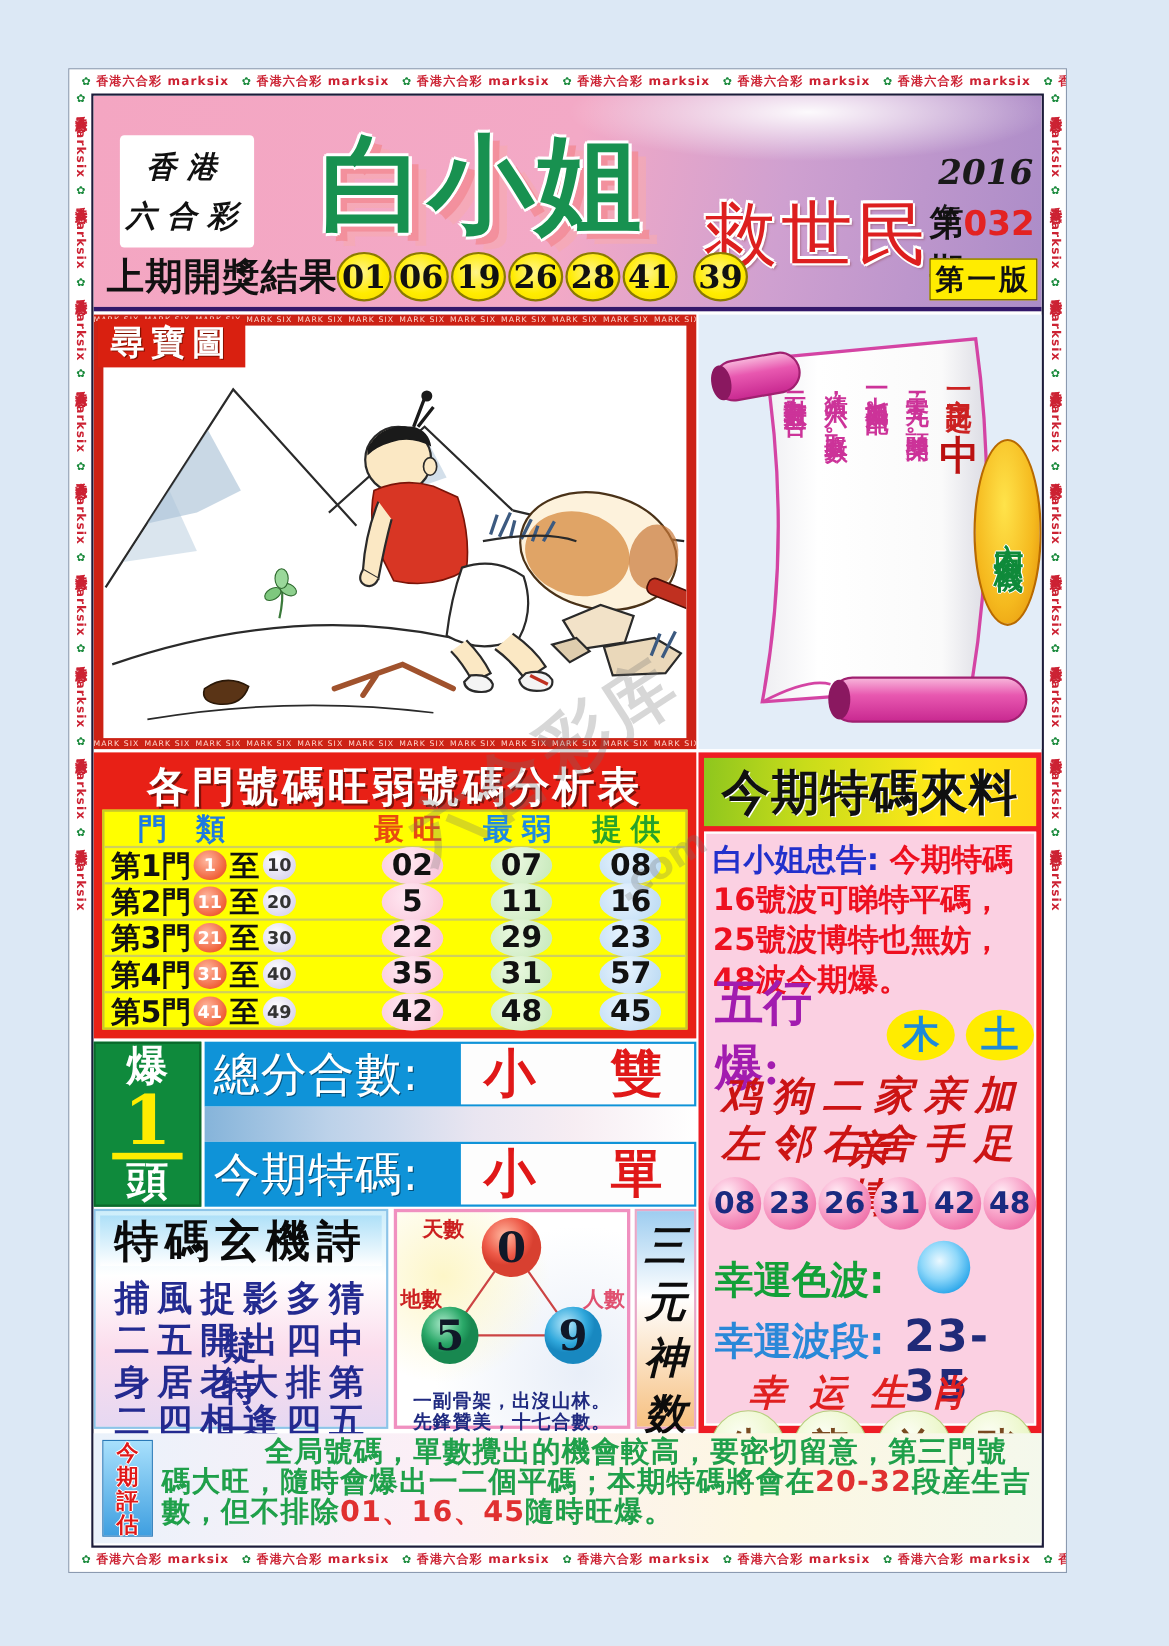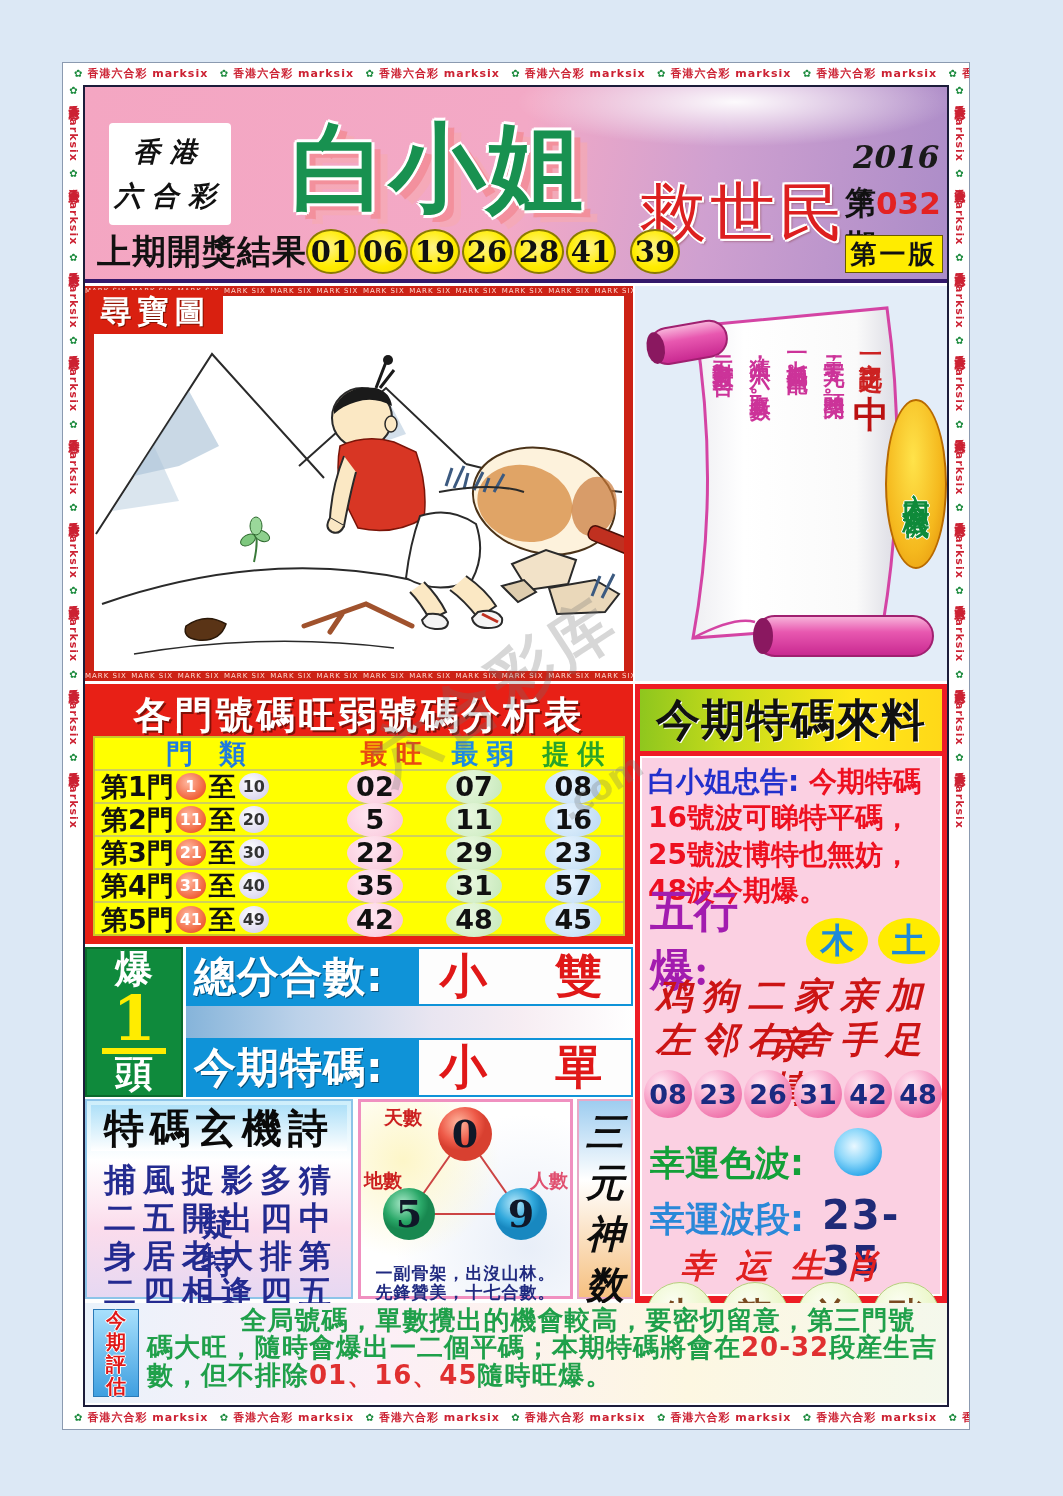--- a/index.html
+++ b/index.html
@@ -70,21 +70,21 @@
 
   
   .table-zone { left:0; top:597px; width:548px; height:260px; background:#e82016; }
   .table-title { position:absolute; left:0; top:6px; width:100%; text-align:center; color:#fff; font-size:38px; font-weight:bold; letter-spacing:3px;
     text-shadow:2px 2px 0 #801008; }
   .ytable { position:absolute; left:8px; top:52px; width:532px; height:200px; background:#ffff00; border:2px solid #c8c82a; }
   .t-row { display:flex; height:33px; align-items:center; border-bottom:2px solid #cfcf5e; }
   .t-row.head { height:33px; }
   .c-door { width:232px; display:flex; align-items:center; padding-left:6px; gap:2px; }
   .c-val { width:100px; display:flex; align-items:center; justify-content:center; }
-  .h-door { font-size:27px; font-weight:bold; color:#1f7ae0; letter-spacing:26px; padding-left:30px;margin-left:41px; }
+  .h-door { font-size:27px; font-weight:bold; color:#1f7ae0; letter-spacing:26px; padding-left:30px; }
   .h-hot { font-size:27px; font-weight:bold; color:#e84a10; letter-spacing:8px; }
   .h-weak { font-size:27px; font-weight:bold; color:#1f8ae0; letter-spacing:8px; }
   .h-offer { font-size:27px; font-weight:bold; color:#28a32a; letter-spacing:8px; }
   .door-label { font-size:27px; font-weight:bold; color:#111; }
   .zhi { font-size:27px; font-weight:bold; color:#111; margin:0 1px; }
   .ball-s { width:30px; height:27px; border-radius:50%; display:flex; align-items:center; justify-content:center; font-size:16px; font-weight:bold; }
   .ball-red { background:radial-gradient(circle at 40% 35%, #ffb8a0, #f06038 70%, #d84020); color:#fff; }
   .ball-pale { background:radial-gradient(circle at 40% 35%, #ffffff, #dcd8f0 70%, #c8c4e4); color:#333; }
   .vball { width:56px; height:34px; border-radius:50%; display:flex; align-items:center; justify-content:center; font-size:27px; font-weight:bold; color:#111; }
   .v-hot { background:radial-gradient(circle at 40% 35%, #ffe8f2, #f9c0d6); }
@@ -126,21 +126,21 @@
     font-size:36px; font-weight:bold; color:#7a4a20; font-family:"DejaVu Serif",serif; }
 
   
   .burst { left:0; top:860px; width:98px; height:150px; background:#0f8a3c; border:2px solid #0a6a2c;
     display:flex; flex-direction:column; align-items:center; justify-content:center; }
   .burst .b1, .burst .b3 { color:#fff; font-size:38px; font-weight:bold; line-height:1.05; }
   .burst .b2 { color:#ffec00; font-size:62px; font-weight:bold; font-family:"DejaVu Serif",serif; line-height:.95;
     border-bottom:6px solid #ffec00; padding:0 10px 0 10px; }
   .blue-row { left:101px; width:447px; height:59px; background:#0f93d8; display:flex; align-items:center; }
   .brow1 { top:860px; } .brow2 { top:951px; }
-  .blue-row .blabel { font-size:42px; font-weight:bold; color:#fff; padding-left:8px; letter-spacing:1px;
+  .blue-row .blabel { font-size:42px; font-weight:normal; color:#fff; padding-left:8px; letter-spacing:1px;
     text-shadow:1px 1px 0 #06507a; }
   .bval { position:absolute; right:2px; top:2px; width:212px; height:55px; background:#fdfdfd;
     display:flex; align-items:center; justify-content:center; font-size:47px; font-weight:bold; color:#e01818; letter-spacing:26px; padding-left:18px; }
   .artifact { left:101px; top:919px; width:447px; height:32px;
     background:linear-gradient(90deg,#7fb0d8 0%,#b8cfe8 25%,#e8e4f0 55%,#f6ecf2 75%,#ffffff 100%); opacity:.95; }
 
   
   .poem-box { left:0; top:1012px; width:268px; height:200px; border:2px solid #8cc4e8;
     background:linear-gradient(180deg,#cdeefb 0%,#ffffff 30%,#fbdcec 65%,#e6d8f2 100%); }
   .poem-title { position:absolute; left:4px; top:4px; width:256px; height:46px;

